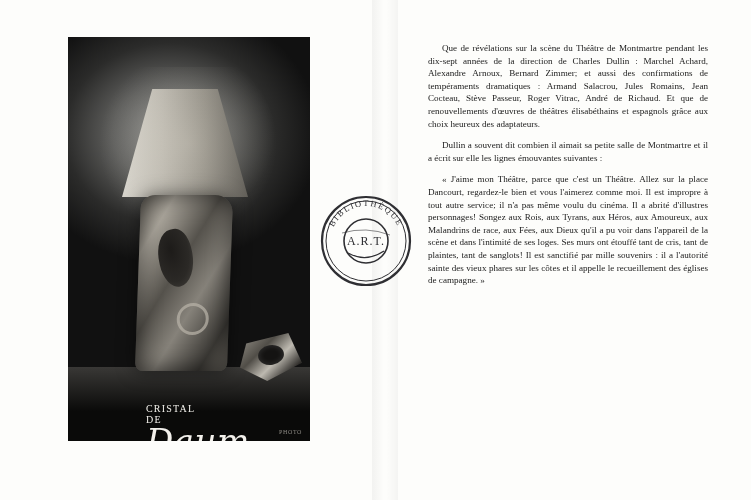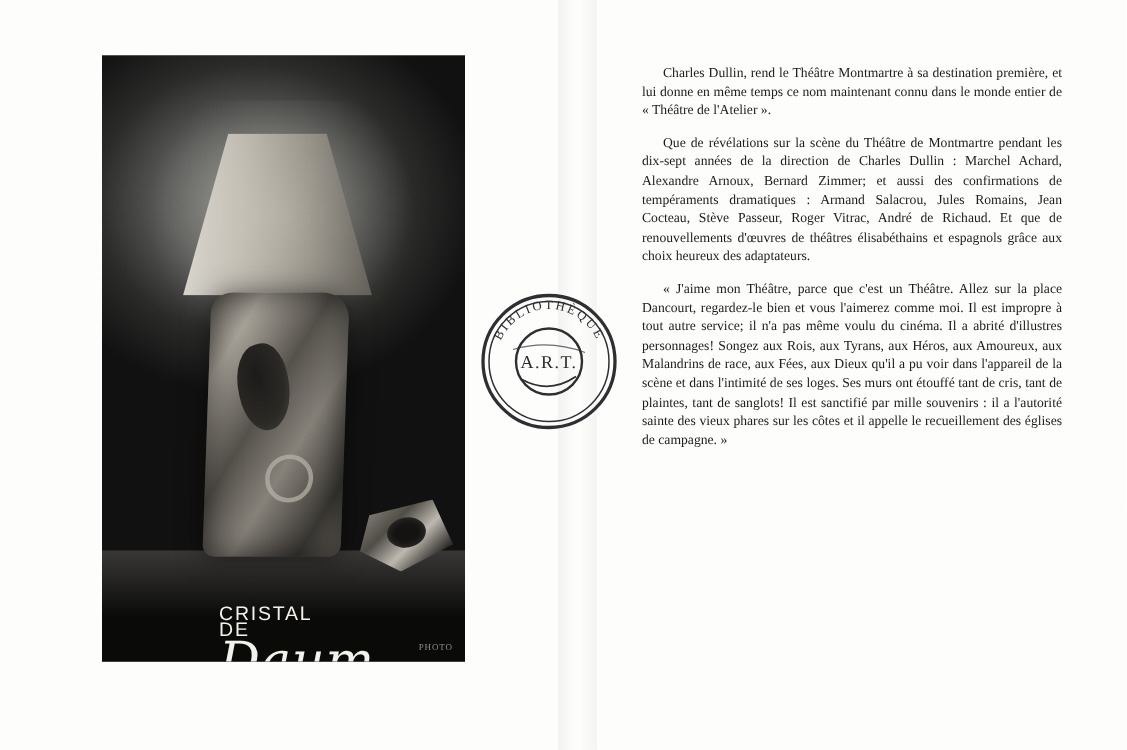--- a/index.html
+++ b/index.html
@@ -132,24 +132,24 @@
     background: linear-gradient(to bottom, rgba(90,88,84,0.55), rgba(10,10,9,1) 60%);
   }
   .ad-logo {
     position: absolute;
     left: 78px;
     top: 366px;
     color: #f3f1ec;
     text-align: left;
   }
   .ad-logo .cristal-de {
-    font-size: 13px;
+    font-size: 10px;
     letter-spacing: 1.2px;
     line-height: 11px;
-    font-family: Liberation Sans, sans-serif;
+    font-family: Liberation Serif, serif;
   }
   .ad-logo .daum {
     font-size: 34px;
     line-height: 34px;
     font-family: "DejaVu Serif", serif;
     font-style: italic;
     letter-spacing: 0.5px;
     margin-top: -1px;
   }
   .ad-credit {
@@ -233,18 +233,18 @@
       <text font-family="Liberation Serif, serif" font-size="8.5" fill="#2f2f33" letter-spacing="1.6">
         <textPath href="#arcTop" startOffset="50%" text-anchor="middle">BIBLIOTHÈQUE</textPath>
       </text>
       <text x="48" y="52" font-family="Liberation Serif, serif" font-size="12" fill="#2f2f33" text-anchor="middle" letter-spacing="1">A.R.T.</text>
       <path d="M 30,60 Q 48,70 66,58" fill="none" stroke="#2f2f33" stroke-width="1.2"></path>
       <path d="M 24,40 Q 48,33 72,42" fill="none" stroke="#2f2f33" stroke-width="0.8" opacity="0.7"></path>
     </svg>
   </div>
 
   <div class="text-col">
-    <p>Charles Dullin, rend le Théâtre Montmartre à sa destination première, et lui donne en même temps ce nom maintenant connu dans le monde entier de « Théâtre de l'Atelier ».</p>
     <p>Que de révélations sur la scène du Théâtre de Montmartre pendant les dix-sept années de la direction de Charles Dullin : Marchel Achard, Alexandre Arnoux, Bernard Zimmer; et aussi des confirmations de tempéraments dramatiques : Armand Salacrou, Jules Romains, Jean Cocteau, Stève Passeur, Roger Vitrac, André de Richaud. Et que de renouvellements d'œuvres de théâtres élisabéthains et espagnols grâce aux choix heureux des adaptateurs.</p>
+    <p>Dullin a souvent dit combien il aimait sa petite salle de Montmartre et il a écrit sur elle les lignes émouvantes suivantes :</p>
     <p class="quote">« J'aime mon Théâtre, parce que c'est un Théâtre. Allez sur la place Dancourt, regardez-le bien et vous l'aimerez comme moi. Il est impropre à tout autre service; il n'a pas même voulu du cinéma. Il a abrité d'illustres personnages! Songez aux Rois, aux Tyrans, aux Héros, aux Amoureux, aux Malandrins de race, aux Fées, aux Dieux qu'il a pu voir dans l'appareil de la scène et dans l'intimité de ses loges. Ses murs ont étouffé tant de cris, tant de plaintes, tant de sanglots! Il est sanctifié par mille souvenirs : il a l'autorité sainte des vieux phares sur les côtes et il appelle le recueillement des églises de campagne. »</p>
   </div>
 
 </div>
 
 </body></html>

